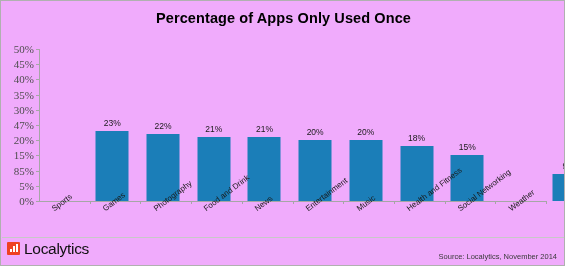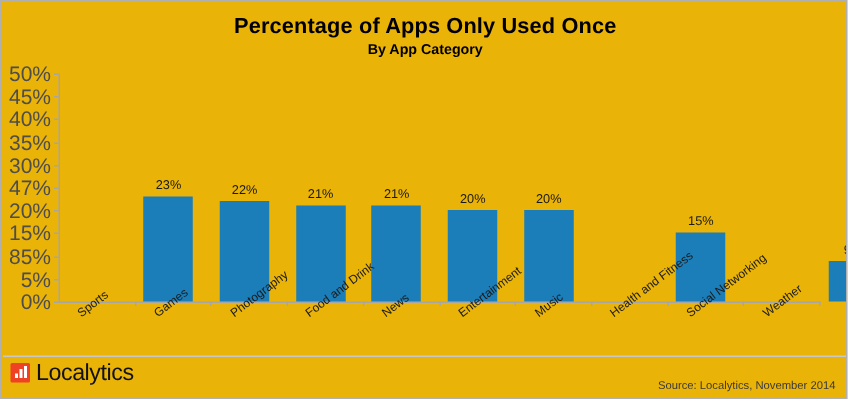--- a/index.html
+++ b/index.html
@@ -8,21 +8,21 @@
     background: #ffffff;
   }
   body {
     font-family: "Liberation Sans", sans-serif;
   }
   #chart-card {
     position: relative;
     width: 565px;
     height: 266px;
     box-sizing: border-box;
-    background: #eab308;
+    background: #f0abfc;
     border: 1px solid #b0b0b0;
     overflow: hidden;
   }
   
   #title {
     position: absolute;
     top: 9px;
     left: 0;
     width: 565px;
     text-align: center;
@@ -63,23 +63,24 @@
     top: 200px;
     width: 508px;
     height: 1px;
     background: #a6a6a6;
   }
   .ytick-label {
     position: absolute;
     right: 100%;
     margin-right: 5px;
     transform: translateY(-50%);
-    font-size: 14px;
+    font-size: 11px;
     color: #4d4d4d;
     white-space: nowrap;
+    font-family: Liberation Serif, serif;
   }
   .ytick-mark {
     position: absolute;
     left: -3px;
     width: 3px;
     height: 1px;
     background: #a6a6a6;
   }
   
   #bars {
@@ -177,21 +178,20 @@
     color: #3a3a3a;
     white-space: nowrap;
   }
 </style>
 </head>
 <body>
 
 <div id="chart-card">
 
   <div id="title">Percentage of Apps Only Used Once</div>
-  <div id="subtitle">By App Category</div>
 
   <div id="yaxis-line"></div>
   <div id="xaxis-line"></div>
 
   <div id="plot">
       <div class="ytick-label" style="top: 152px;">0%</div>
       <div class="ytick-mark" style="top: 152px;"></div>
       <div class="ytick-label" style="top: 136.8px;">5%</div>
       <div class="ytick-mark" style="top: 136.8px;"></div>
       <div class="ytick-label" style="top: 121.6px;">85%</div>
@@ -231,20 +231,24 @@
         <div class="bar-value" style="bottom: 66.84px;">21%</div>
       </div>
       <div class="bar-slot" style="left: 202.8px; width: 50.7px;">
         <div class="bar" style="height: 60.8px; background: rgb(27, 126, 184);"></div>
         <div class="bar-value" style="bottom: 63.8px;">20%</div>
       </div>
       <div class="bar-slot" style="left: 253.5px; width: 50.7px;">
         <div class="bar" style="height: 60.8px; background: rgb(27, 126, 184);"></div>
         <div class="bar-value" style="bottom: 63.8px;">20%</div>
       </div>
+      <div class="bar-slot" style="left: 304.2px; width: 50.7px;">
+        <div class="bar" style="height: 54.72px; background: rgb(27, 126, 184);"></div>
+        <div class="bar-value" style="bottom: 57.72px;">18%</div>
+      </div>
       <div class="bar-slot" style="left: 354.9px; width: 50.7px;">
         <div class="bar" style="height: 45.6px; background: rgb(27, 126, 184);"></div>
         <div class="bar-value" style="bottom: 48.6px;">15%</div>
       </div>
       <div class="bar-slot" style="left: 456.3px; width: 50.7px;">
         <div class="bar" style="height: 27.36px; background: rgb(27, 126, 184);"></div>
         <div class="bar-value" style="bottom: 30.36px;">9%</div>
       </div>
     </div>
 

